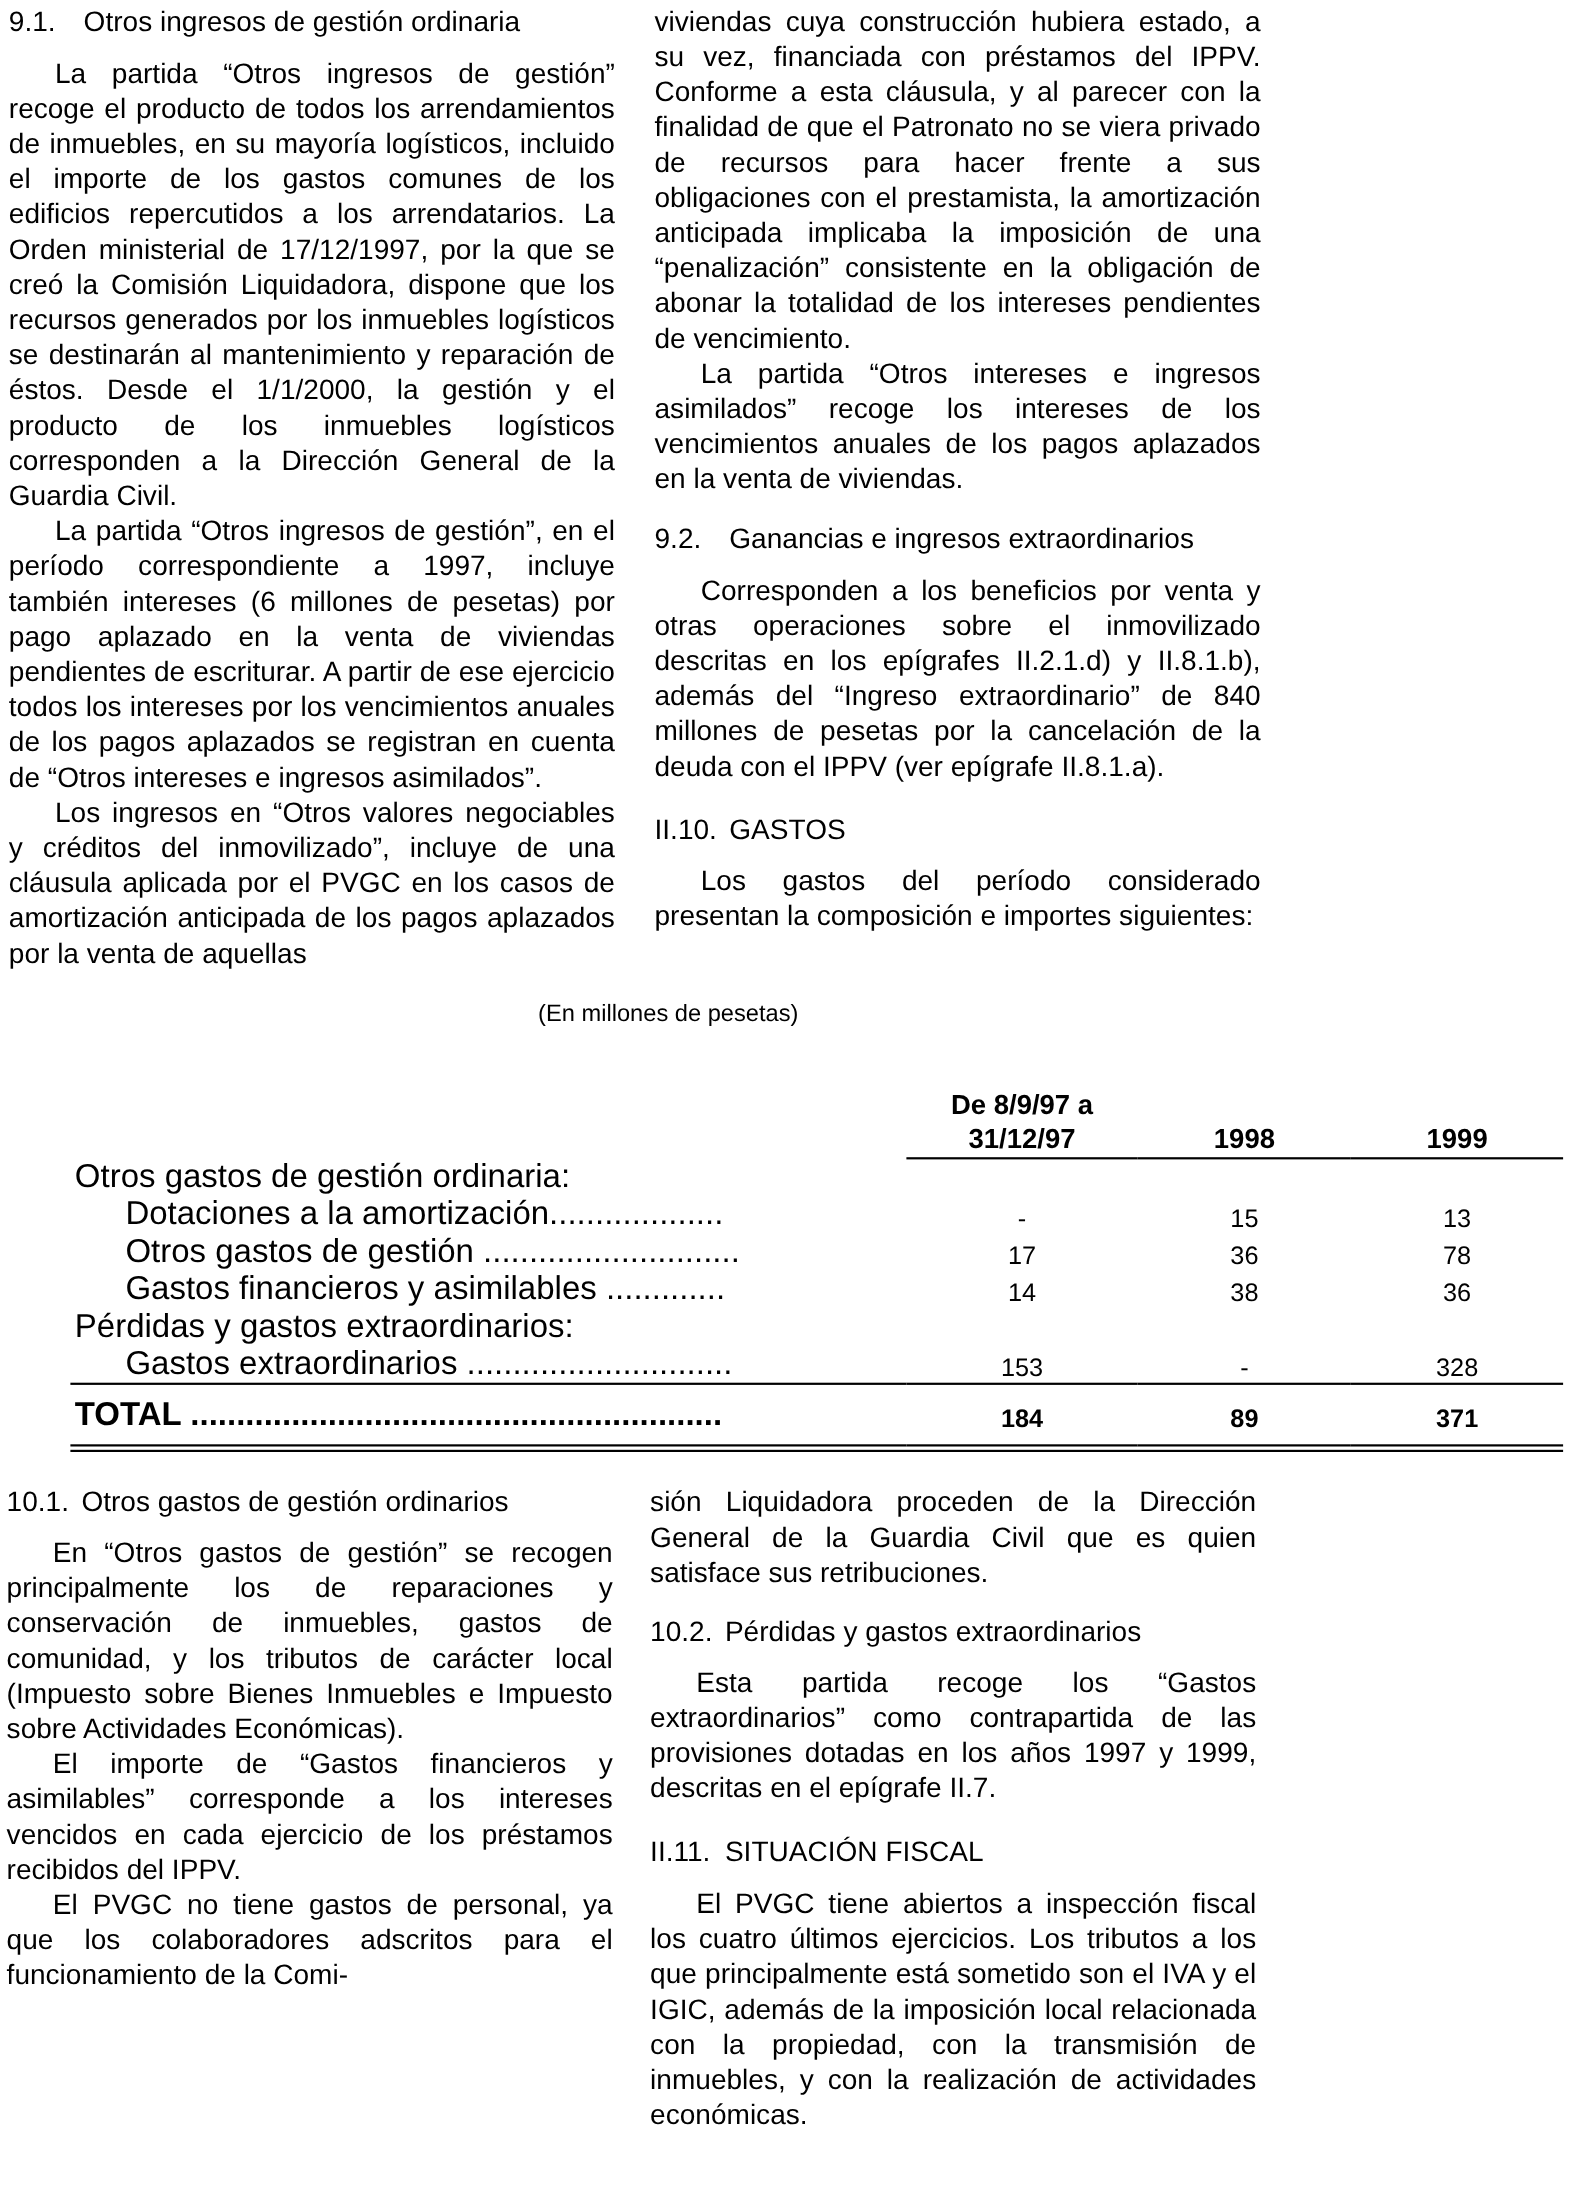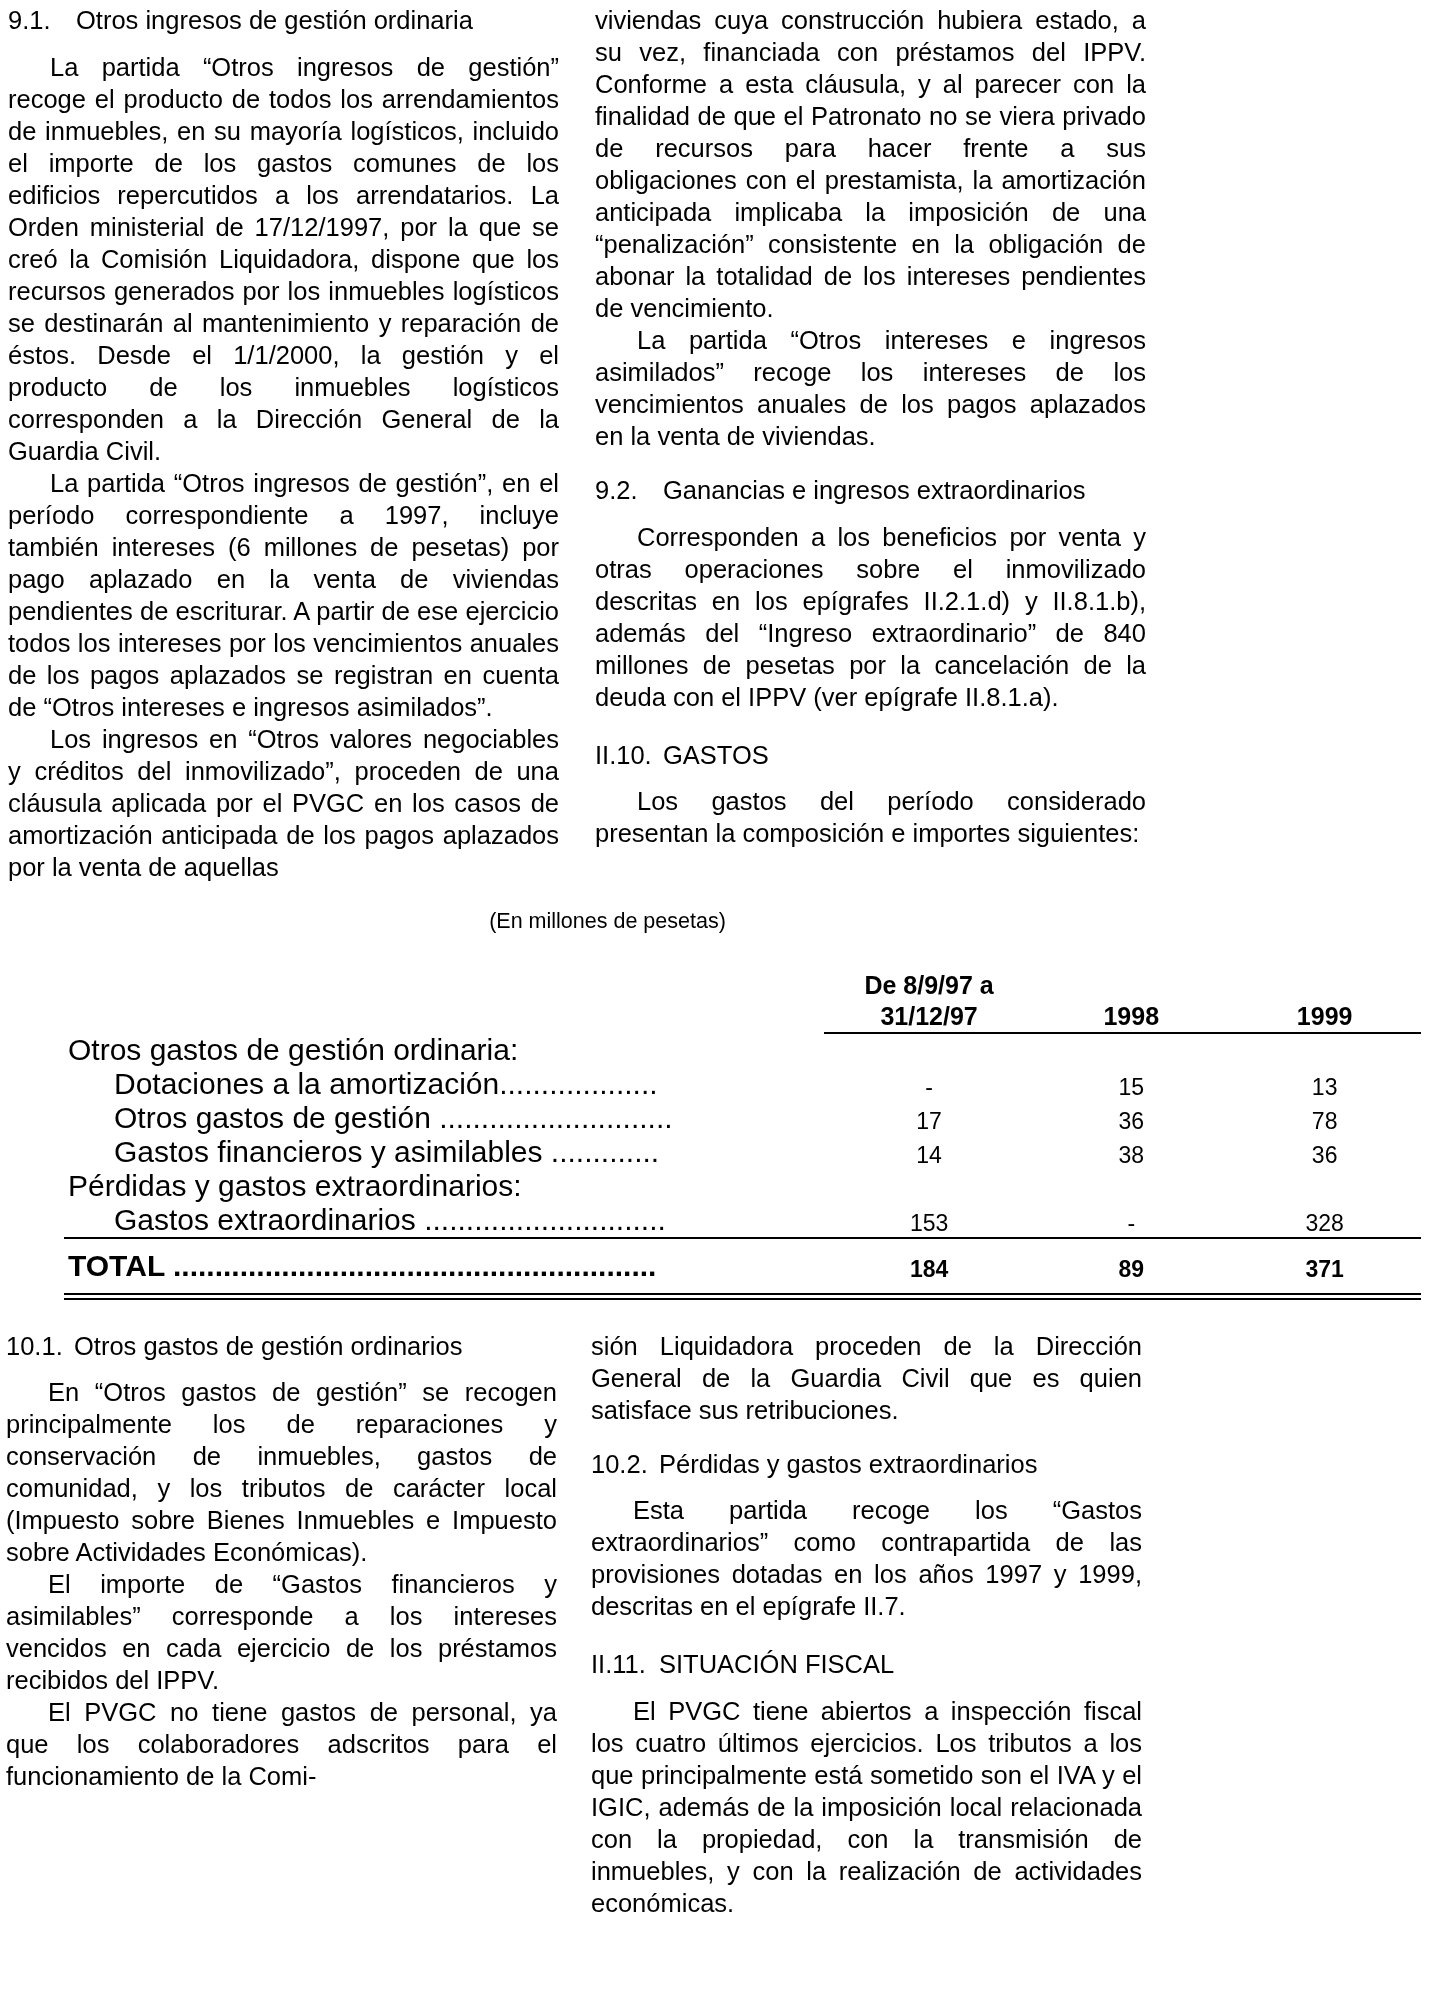--- a/index.html
+++ b/index.html
@@ -66,21 +66,21 @@
   
   #expenses-table-block {
     margin-top: 26px;
     margin-bottom: 6px;
     padding: 0 10px 0 58px;
   }
   .table-units {
     font-family: "Liberation Sans", "DejaVu Sans", sans-serif;
     font-size: 21.5px;
     text-align: center;
-    margin: 0 0 36px 0;
+    margin: 0 0 56px 0;
     padding-right: 270px;
   }
   table.fin {
     width: 100%;
     border-collapse: collapse;
     font-family: "Liberation Sans", "DejaVu Sans", sans-serif;
     font-size: 23px;
   }
   table.fin th, table.fin td {
     padding: 0;
@@ -134,21 +134,21 @@
 <div class="page">
 
   <div class="cols" id="top-region">
 
     <div class="col col-left">
 
       <div class="heading serif"><span class="num">9.1.</span><span>Otros ingresos de gestión ordinaria</span></div>
 
       <p class="body serif">La partida “Otros ingresos de gestión” recoge el producto de todos los arrendamientos de inmuebles, en su mayoría logísticos, incluido el importe de los gastos comunes de los edificios repercutidos a los arrendatarios. La Orden ministerial de 17/12/1997, por la que se creó la Comisión Liquidadora, dispone que los recursos generados por los inmuebles logísticos se destinarán al mantenimiento y reparación de éstos. Desde el 1/1/2000, la gestión y el producto de los inmuebles logísticos corresponden a la Dirección General de la Guardia Civil.</p>
       <p class="body serif">La partida “Otros ingresos de gestión”, en el período correspondiente a 1997, incluye también intereses (6 millones de pesetas) por pago aplazado en la venta de viviendas pendientes de escriturar. A partir de ese ejercicio todos los intereses por los vencimientos anuales de los pagos aplazados se registran en cuenta de “Otros intereses e ingresos asimilados”.</p>
-      <p class="body serif">Los ingresos en “Otros valores negociables y créditos del inmovilizado”, proceden de una cláusula aplicada por el PVGC en los casos de amortización anticipada de los pagos aplazados por la venta de aquellas</p>
+      <p class="body serif">Los ingresos en “Otros valores negociables y créditos del inmovilizado”, incluye de una cláusula aplicada por el PVGC en los casos de amortización anticipada de los pagos aplazados por la venta de aquellas</p>
 
     </div>
 
     <div class="col col-right">
 
       <p class="body serif" style="text-indent:0">viviendas cuya construcción hubiera estado, a su vez, financiada con préstamos del IPPV. Conforme a esta cláusula, y al parecer con la finalidad de que el Patronato no se viera privado de recursos para hacer frente a sus obligaciones con el prestamista, la amortización anticipada implicaba la imposición de una “penalización” consistente en la obligación de abonar la totalidad de los intereses pendientes de vencimiento.</p>
 
       <p class="body serif">La partida “Otros intereses e ingresos asimilados” recoge los intereses de los vencimientos anuales de los pagos aplazados en la venta de viviendas.</p>
 
       <div class="spacer-22"></div>

